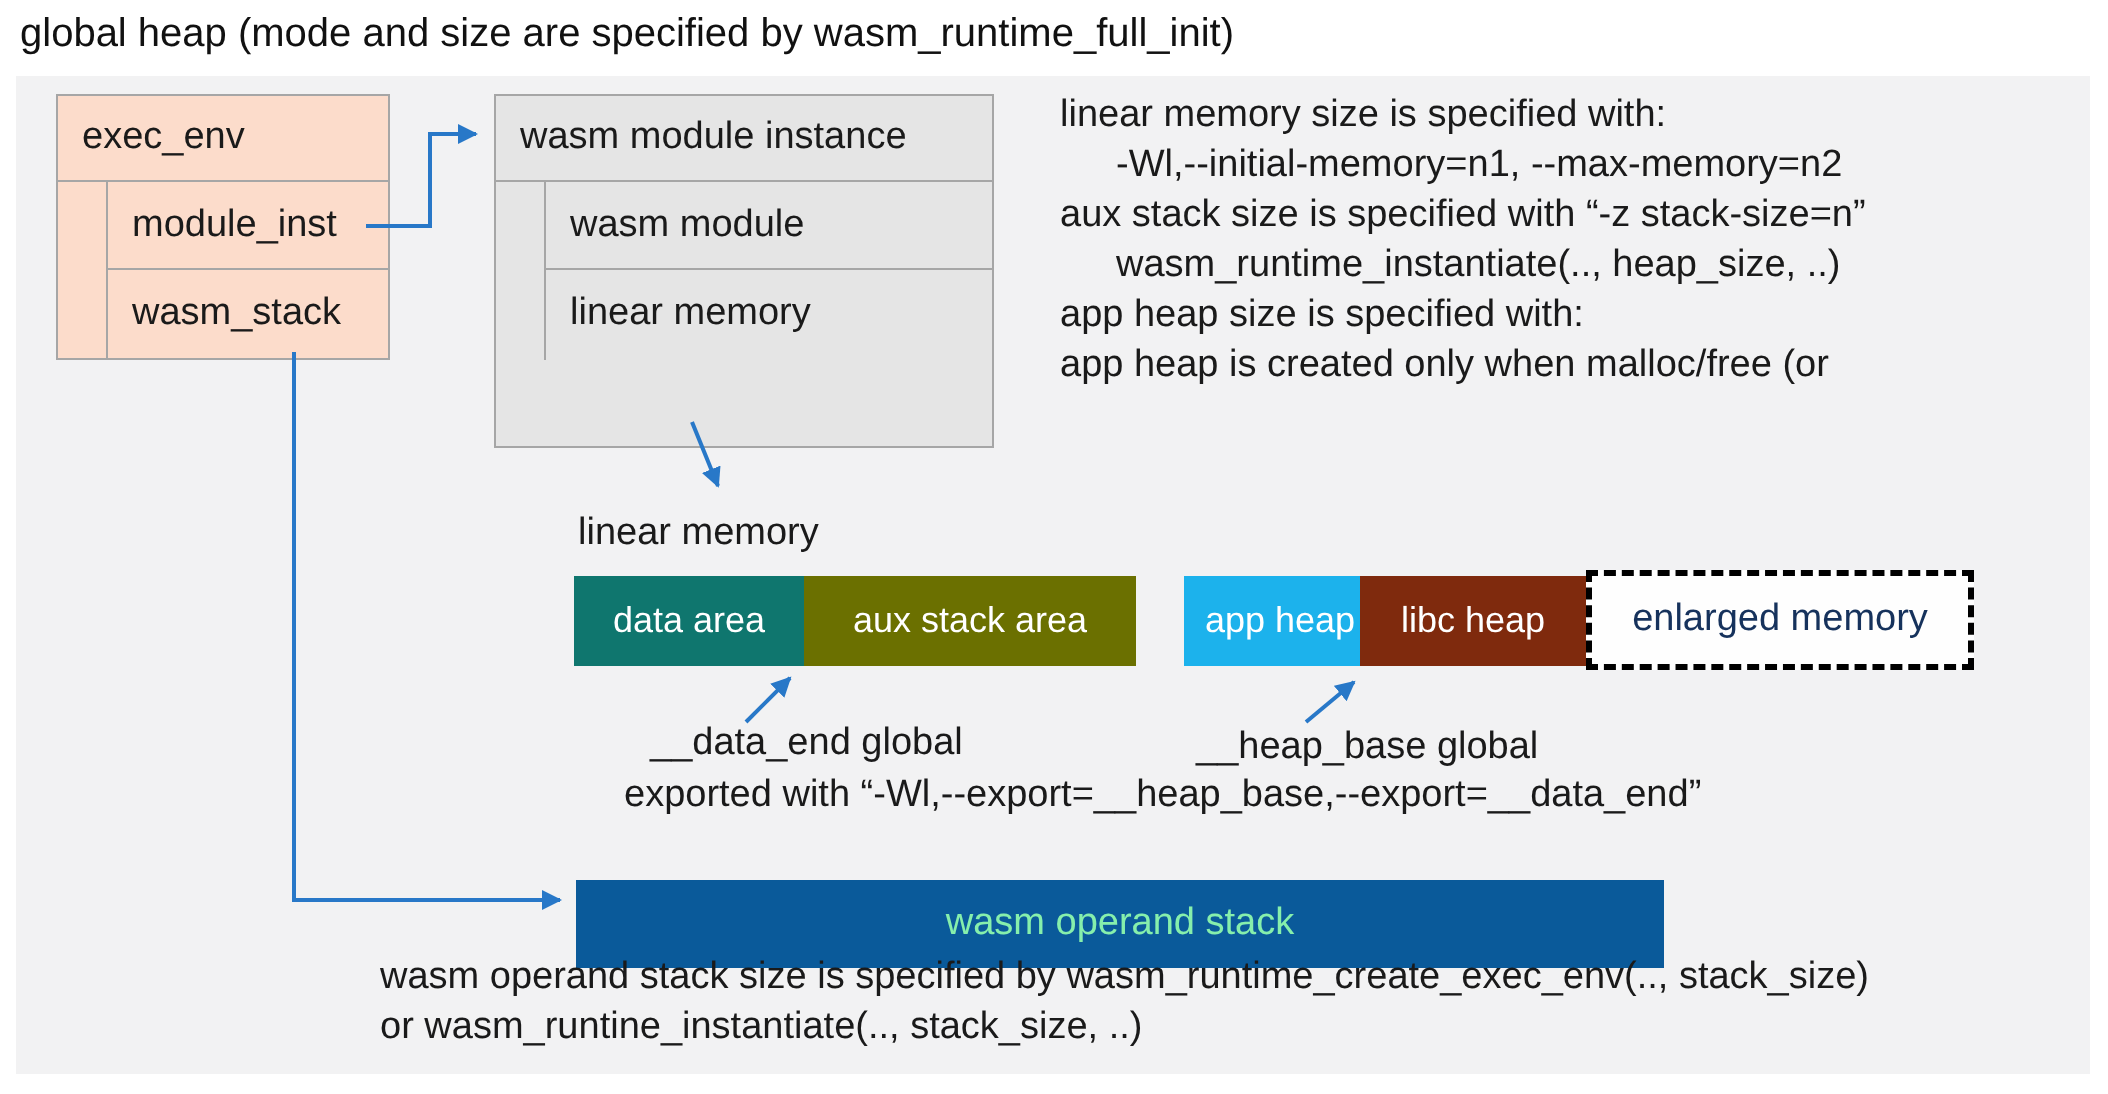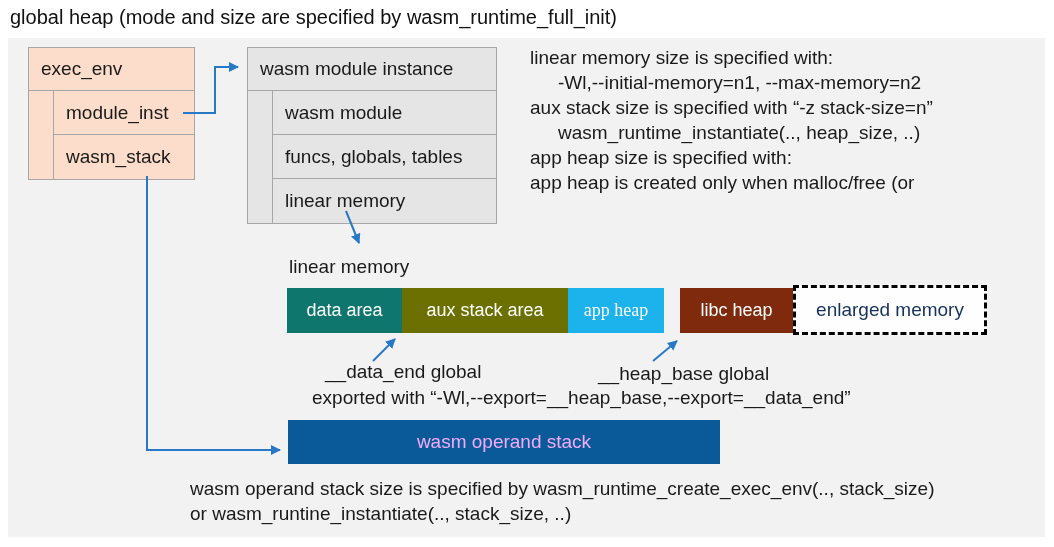--- a/index.html
+++ b/index.html
@@ -29,32 +29,32 @@
   
   #notes{left:530px;top:45px;width:515px;font-size:19px;}
   .note-line{line-height:25px;white-space:nowrap;}
   .note-line.indent{padding-left:28px;}
 
   
   #lin-mem-label{left:289px;top:256px;font-size:19px;}
   .seg{top:288px;height:45px;color:#fff;font-size:18px;display:flex;align-items:center;justify-content:center;white-space:nowrap;}
   #seg-data{left:287px;width:115px;}
   #seg-aux{left:402px;width:166px;}
-  #seg-app{left:568px;width:96px;font-family:Liberation Serif, serif;}
+  #seg-app{left:592px;width:96px;}
   #seg-libc{left:680px;width:113px;}
   #seg-enlarged{left:793px;top:285px;width:188px;height:44px;background:#fefefe;border:3px dashed #000;
     display:flex;align-items:center;justify-content:center;font-size:19px;}
 
   
   #data-end-label{left:325px;top:361px;font-size:19px;}
   #heap-base-label{left:598px;top:363px;font-size:19px;}
   #export-note{left:300px;top:387px;font-size:19px;white-space:nowrap;margin-left:12px;}
 
   
-  #operand-box{left:288px;top:420px;width:432px;height:44px;color:#f0abfc;font-size:19px;
+  #operand-box{left:288px;top:440px;width:544px;height:44px;color:#86efac;font-size:19px;
     display:flex;align-items:center;justify-content:center;}
 
   
   #footer{left:190px;top:476px;font-size:19px;}
   #footer .note-line{line-height:25px;}
 
   #arrow-layer{left:0;top:0;pointer-events:none;}
 </style>
 </head>
 <body>
@@ -73,21 +73,20 @@
     </div>
   </div>
 </div>
 
 <div class="abs struct-box" id="inst-box" style="background-color: #e5e5e5;">
   <div class="struct-header">wasm module instance</div>
   <div class="struct-body">
     <div class="indent-strip"></div>
     <div class="rows">
       <div class="row">wasm module</div>
-      <div class="row">funcs, globals, tables</div>
       <div class="row">linear memory</div>
     </div>
   </div>
 </div>
 
 <div class="abs" id="notes">
   <div class="note-line">linear memory size is specified with:</div>
   <div class="note-line indent">-Wl,--initial-memory=n1, --max-memory=n2</div>
   <div class="note-line">aux stack size is specified with “-z stack-size=n”</div>
   <div class="note-line indent">wasm_runtime_instantiate(.., heap_size, ..)</div>

